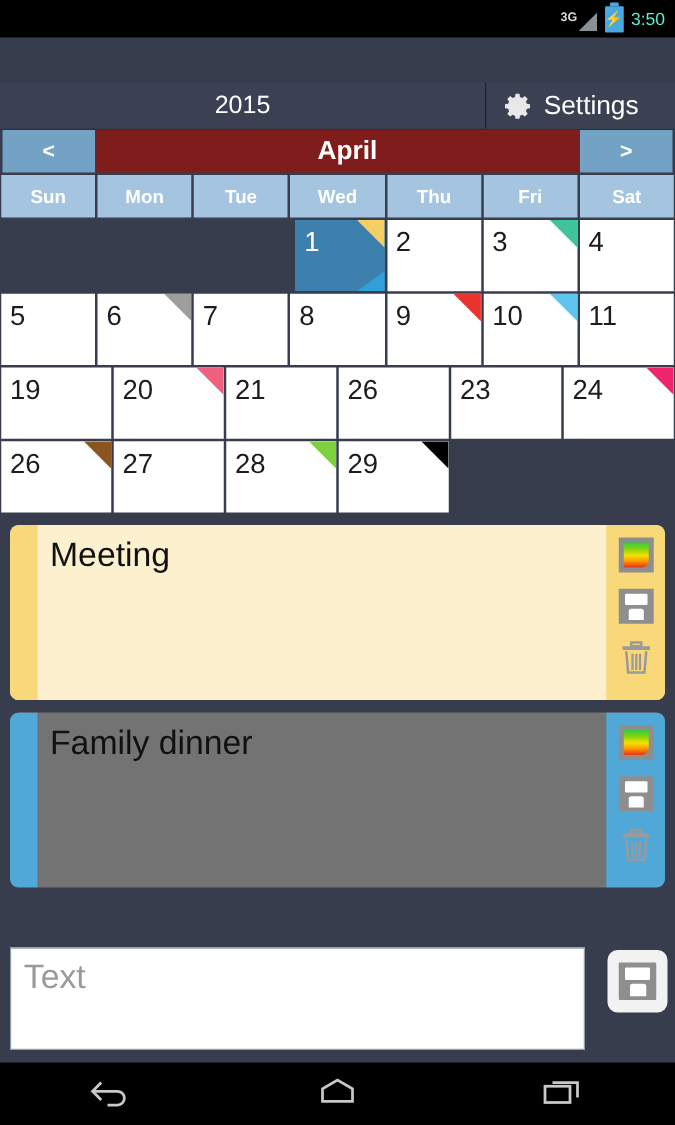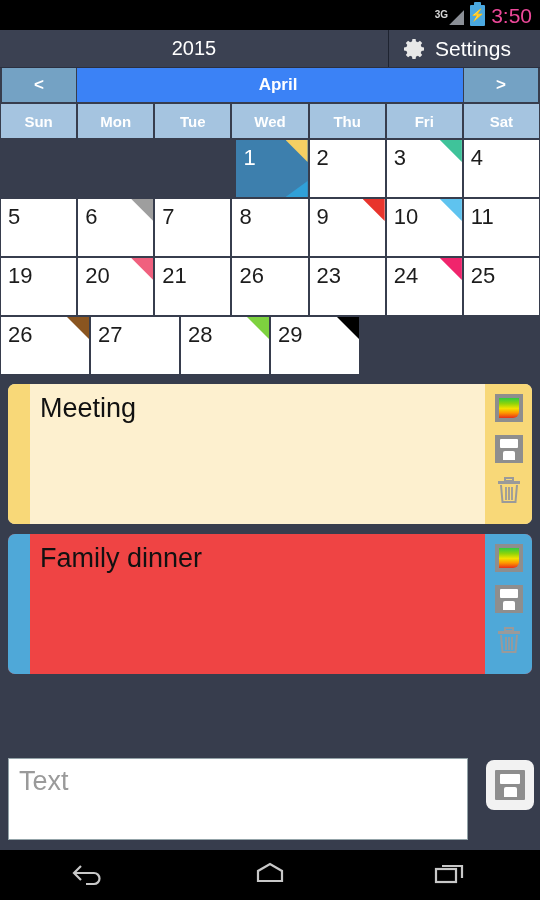--- a/index.html
+++ b/index.html
@@ -22,26 +22,27 @@
   .sig-3g{ color:#d8d8d8; font-size:10px; font-weight:bold; line-height:1;
            position:relative; top:-5px; }
   .sig-tri{ width:15px; height:15px; background:#8b8f96;
             clip-path:polygon(100% 0,100% 100%,0 100%); }
   .batt{ width:15px; height:21px; background:#4aa8e0; border-radius:1px;
          position:relative; display:flex; align-items:center; justify-content:center; }
   .batt:before{ content:""; position:absolute; top:-3px; left:4px; width:7px;
                 height:3px; background:#4aa8e0; border-radius:1px 1px 0 0; }
   .bolt{ width:100%; height:100%; display:flex; align-items:center; justify-content:center;
          color:#fff; font-size:12px; line-height:1; }
-  .clock{ color:#ec4899; font-size:21px; letter-spacing:0px; line-height:1; }
+  .clock{ color:#5eead4; font-size:14px; letter-spacing:0px; line-height:1; }
 
   
   .titlebar{
     height:38px; background:#3b4152; display:flex; align-items:center;
     border-bottom:1px solid #2b3040;
+    margin-top:36px;
   }
   .year{
     flex:1; text-align:center; color:#ffffff; font-size:20px;
     padding-right:0px;
   }
   .settings{
     width:152px; height:100%; background:#3b4152;
     border-left:1px solid #1e2330;
     display:flex; align-items:center; gap:8px; padding-left:14px;
   }
@@ -51,21 +52,21 @@
 
   
   .monthnav{ height:34px; display:flex; background:#373d4d; }
   .nav-btn{
     width:74px; background:#74a2c4; color:#fff; font-size:17px; font-weight:bold;
     display:flex; align-items:center; justify-content:center;
   }
   .nav-prev{ margin-left:2px; }
   .nav-next{ margin-right:2px; }
   .month-title{
-    flex:1; background:#3b82f6; color:#fff; font-size:17px; font-weight:bold;
+    flex:1; background:#7f1d1d; color:#fff; font-size:21px; font-weight:bold;
     display:flex; align-items:center; justify-content:center;
     margin:0 1px;
     padding-left:16px;
   }
 
   
   .weekdays{ display:flex; height:34px; padding:0 1px; gap:2px; margin-top:2px; }
   .wd{
     flex:1; background:#a5c4e0; color:#ffffff; font-size:15px; font-weight:bold;
     display:flex; align-items:center; justify-content:center;
@@ -265,23 +266,20 @@
       <div class="cell">
         <span class="daynum">26</span>
       </div>
       <div class="cell">
         <span class="daynum">23</span>
       </div>
       <div class="cell">
         <span class="daynum">24</span>
         <span class="corner" style="background: rgb(240, 36, 108);"></span>
       </div>
-      <div class="cell">
-        <span class="daynum">25</span>
-      </div>
     </div>
     <div class="row">
       <div class="cell">
         <span class="daynum">26</span>
         <span class="corner" style="background: rgb(138, 85, 32);"></span>
       </div>
       <div class="cell">
         <span class="daynum">27</span>
       </div>
       <div class="cell">
@@ -320,21 +318,21 @@
             <svg width="26" height="28" viewBox="0 0 26 28">
               <rect x="9" y="2" width="8" height="3" fill="none" stroke="#9a9a9a" stroke-width="2"></rect>
               <rect x="2" y="5" width="22" height="3" fill="#9a9a9a"></rect>
               <path d="M5 9 L6.5 26 H19.5 L21 9" fill="none" stroke="#9a9a9a" stroke-width="2"></path>
               <path d="M10 11 V24 M13 11 V24 M16 11 V24" stroke="#9a9a9a" stroke-width="1.8"></path>
             </svg>
           </span>
         </div>
       </div>
     </div>
-    <div class="card" style="background: #ef4444;">
+    <div class="card" style="background: #737373;">
       <div class="card-stripe" style="background: rgb(79, 168, 216);"></div>
       <div class="card-body">
         <div class="card-title">Family dinner</div>
       </div>
       <div class="card-tools" style="background: rgb(79, 168, 216);">
         <div class="tool">
           <span class="color-ico">
             <i></i>
           </span>
         </div>

